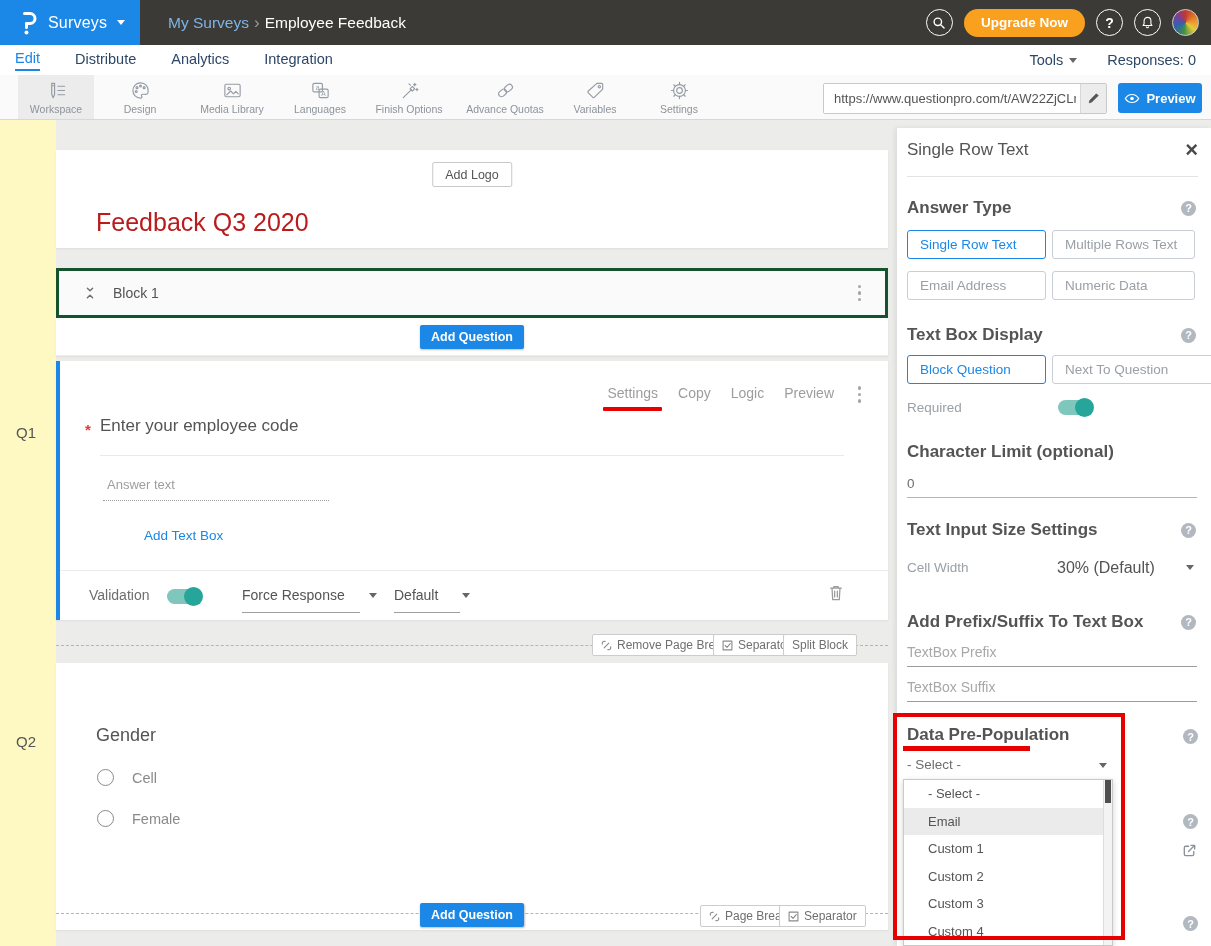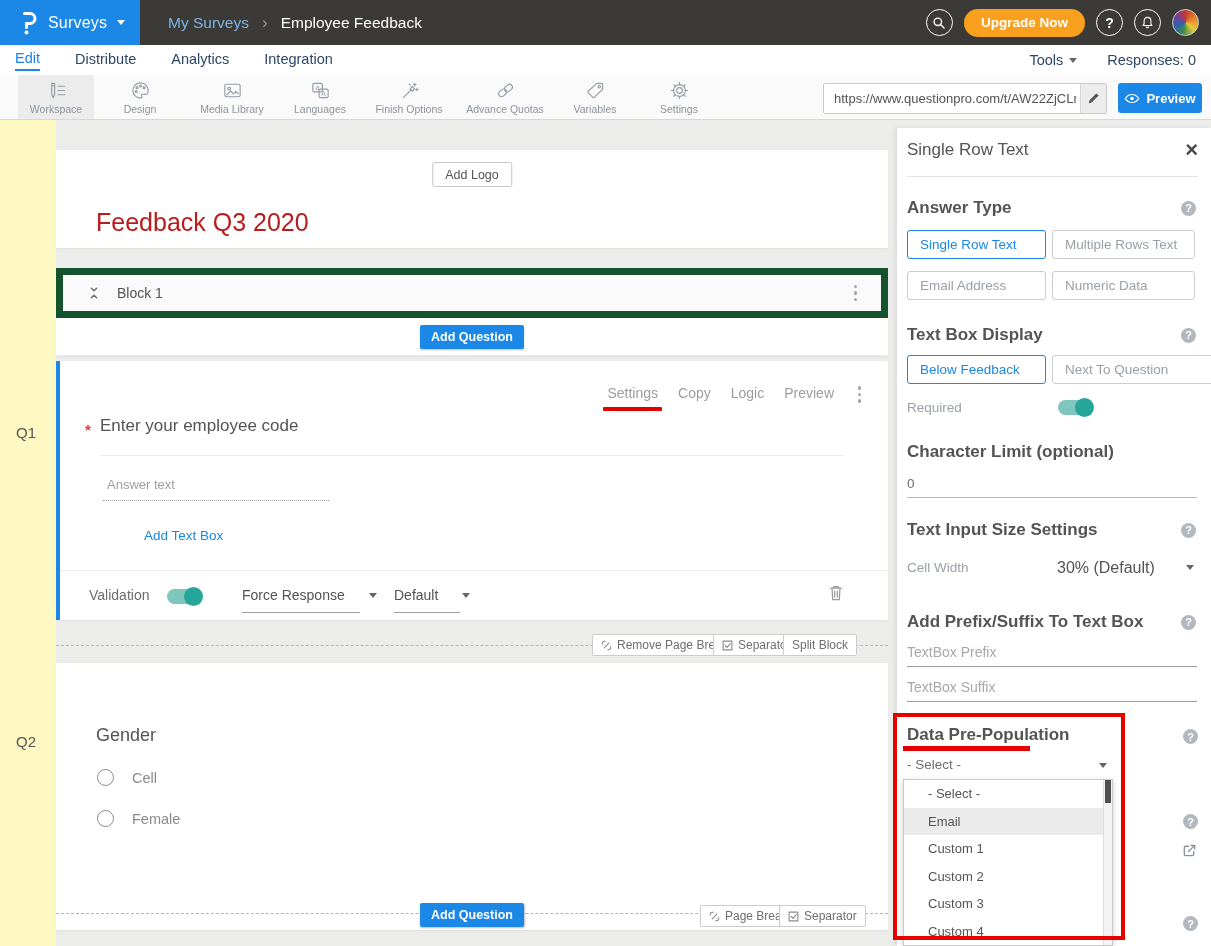--- a/index.html
+++ b/index.html
@@ -6,21 +6,21 @@
   html,body{width:1211px;height:946px}
   body{position:relative;font-family:"Liberation Sans",sans-serif;background:#ececeb;overflow:hidden}
   svg{display:block}
 
   
   .topbar{position:absolute;top:0;left:0;right:0;height:45px;background:#3b3a36;display:flex;align-items:center}
   .logo-area{width:140px;height:45px;background:#1b87e6;display:flex;align-items:center;gap:10px;padding:0 10px 0 18px;color:#fff}
   .prod{font-size:16px;letter-spacing:.2px}
   .caret{width:0;height:0;border-left:4px solid transparent;border-right:4px solid transparent;border-top:5px solid #666}
   .caret.w{border-top-color:#fff}
-  .crumbs{display:flex;align-items:center;gap:13px;margin-left:28px;font-size:15.5px}
+  .crumbs{display:flex;align-items:center;gap:5px;margin-left:28px;font-size:15.5px}
   .crumb-parent{color:#7fb3e3}.crumb-sep{color:#9a9a9a;font-size:17px}.crumb-cur{color:#fff}
   .top-right{margin-left:auto;display:flex;align-items:center;gap:11px;padding-right:12px}
   .circle-btn{width:27px;height:27px;border:1.5px solid #fff;border-radius:50%;display:flex;align-items:center;justify-content:center;color:#fff;font-weight:bold;font-size:14px;background:transparent}
   .upgrade{height:28px;padding:0 17px;border-radius:14px;background:#f9a01f;color:#fff;font-weight:bold;font-size:13.5px;border:none;line-height:28px;font-family:inherit}
   .avatar{width:27px;height:27px;border-radius:50%;border:1.5px solid #cfcfcf;background:conic-gradient(#c23a2f,#e8882a 70deg,#e7c93a 130deg,#3f8f46 190deg,#2f62b3 250deg,#7b3f94 310deg,#c23a2f);}
 
   
   .navrow{position:absolute;top:45px;left:0;right:0;height:30px;background:#fff;display:flex;align-items:center;padding:0 15px;font-size:14.5px}
   .nav-item{color:#2d4766;margin-right:35px;padding-bottom:3px}
   .nav-item.active{color:#1b87e6;border-bottom:2px solid #1b87e6}
@@ -40,21 +40,21 @@
   
   .leftstrip{position:absolute;left:0;top:120px;width:56px;bottom:0;background:#fef9c3}
   .qlabel{position:absolute;left:16px;font-size:15px;color:#555}
 
   
   .canvas{position:absolute;left:56px;top:120px;width:832px;bottom:0}
   .card{position:absolute;left:0;width:832px;background:#fff;box-shadow:0 1px 2px rgba(0,0,0,.06)}
   .title-card{top:30px;height:98px}
   .addlogo{position:absolute;left:50%;transform:translateX(-50%);top:12px;height:25px;padding:0 12px;background:#fff;border:1px solid #c9c9c9;border-radius:2px;font-size:12.5px;color:#545454;font-family:inherit}
   .survey-title{position:absolute;left:40px;top:58px;font-size:25px;color:#b91c1c}
-  .block-hdr{top:148px;height:50px;background:#fafafa;border:7px solid #14532d;display:flex;align-items:center;padding:0 24px;gap:16px;box-shadow:none}
+  .block-hdr{top:148px;height:50px;background:#fafafa;border:3px solid #14532d;display:flex;align-items:center;padding:0 24px;gap:16px;box-shadow:none}
   .block-title{font-size:14px;color:#545454}
   .kebab{display:flex;flex-direction:column;gap:3px}
   .kebab i{width:3.5px;height:3.5px;border-radius:50%;background:#a5a5a5}
   .blk-kebab{margin-left:auto}
   .addq-strip{top:198px;height:38px;display:flex;align-items:center;justify-content:center;border-bottom:1px solid #ececec}
   .addq-btn{height:24px;padding:0 11px;background:#1b87e6;color:#fff;border:none;border-radius:2px;font-weight:bold;font-size:12.5px;box-shadow:0 1px 2px rgba(0,0,0,.25);font-family:inherit}
 
   .q1-card{top:241px;height:259px;border-left:4px solid #1b87e6}
   .qtabs{position:absolute;top:24px;right:54px;display:flex;gap:20px;font-size:14px;color:#9d9d9d}
   .tab-settings{position:relative}
@@ -381,21 +381,21 @@
   </div>
   <button class="tbtn sel" style="left:10px;top:102px;width:139px">Single Row Text</button>
   <button class="tbtn" style="left:155px;top:102px;width:143px">Multiple Rows Text</button>
   <button class="tbtn" style="left:10px;top:143px;width:139px">Email Address</button>
   <button class="tbtn" style="left:155px;top:143px;width:143px">Numeric Data</button>
 
   <div class="srow" style="top:197px">
     <span class="slabel">Text Box Display</span>
     <span class="help"></span>
   </div>
-  <button class="tbtn sel" style="left:10px;top:227px;width:139px">Below Feedback</button>
+  <button class="tbtn sel" style="left:10px;top:227px;width:139px">Block Question</button>
   <button class="tbtn" style="left:155px;top:227px;width:172px">Next To Question</button>
 
   <span class="sb-abs grey" style="left:10px;top:272px">Required</span>
   <span class="tgl sb-abs" style="left:161px;top:272px"></span>
 
   <span class="sb-abs slabel" style="left:10px;top:314px">Character Limit (optional)</span>
   <input class="cl-input" value="0" style="">
 
   <div class="srow" style="top:392px">
     <span class="slabel">Text Input Size Settings</span>

